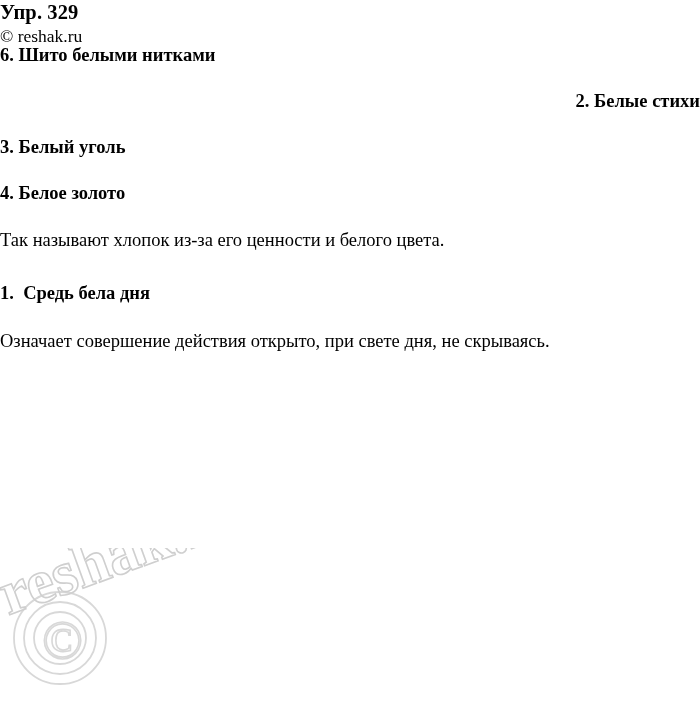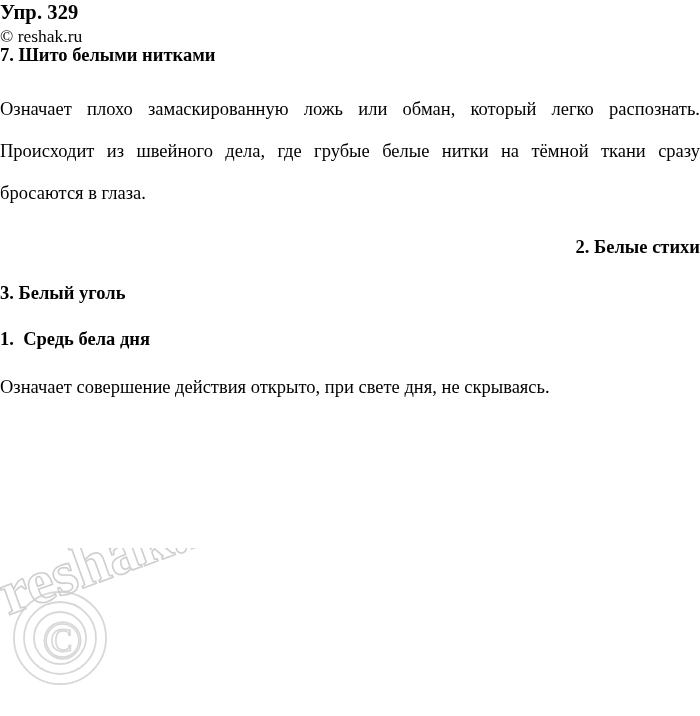--- a/index.html
+++ b/index.html
@@ -165,32 +165,35 @@
   <div class="content">
 
     <div class="header-row">
       <div class="exercise-title">Упр. 329</div>
       <div class="copyright">© reshak.ru</div>
     </div>
 
     <div class="blocks">
 
       <section class="block b1">
-        <h2 class="section-heading">7. Шито белыми нитками</h2>
-        <p class="section-body">Означает плохо замаскированную ложь или обман, который легко распознать. Происходит из швейного дела, где грубые белые нитки на тёмной ткани сразу бросаются в глаза.</p>
+        <h2 class="section-heading">6. Шито белыми нитками</h2>
       </section>
 
       <section class="block b2">
         <h2 class="section-heading">2. Белые стихи</h2>
       </section>
 
       <section class="block b3">
         <h2 class="section-heading">3. Белый уголь</h2>
       </section>
 
+      <section class="block b4">
+        <h2 class="section-heading">4. Белое золото</h2>
+        <p class="section-body nowrap-line">Так называют хлопок из-за его ценности и белого цвета.</p>
+      </section>
 
       <section class="block b5">
         <h2 class="section-heading">1.  Средь бела дня</h2>
         <p class="section-body nowrap-line">Означает совершение действия открыто, при свете дня, не скрываясь.</p>
       </section>
 
     </div>
   </div>
 </div>
 

